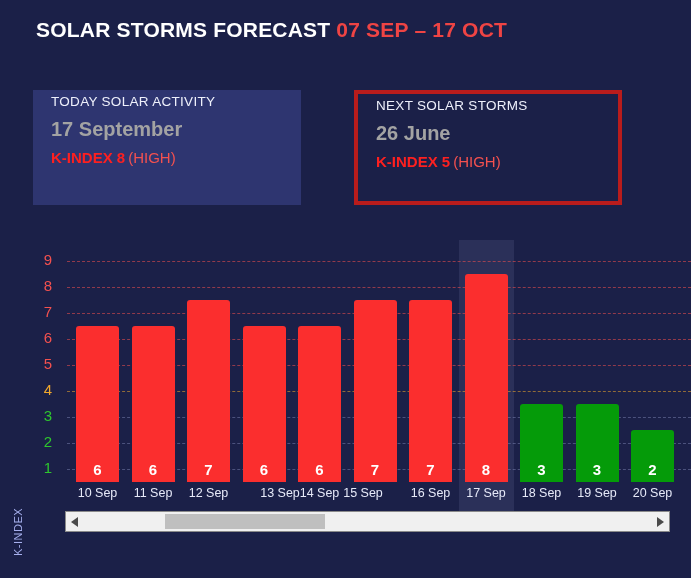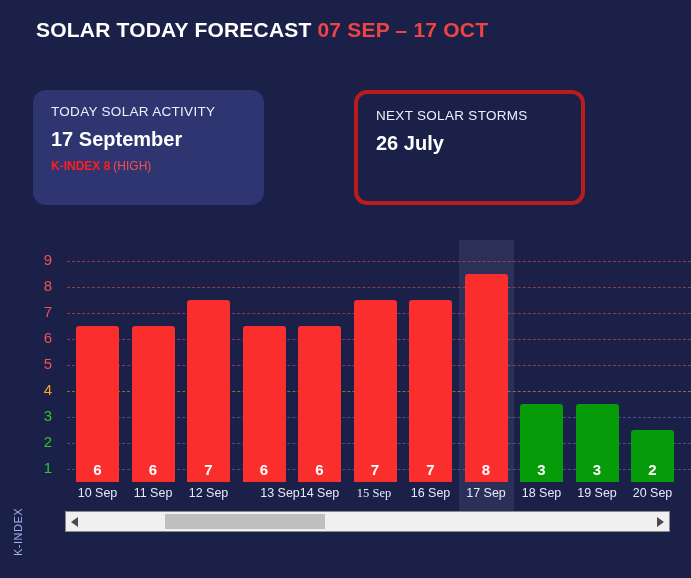--- a/index.html
+++ b/index.html
@@ -25,51 +25,51 @@
     letter-spacing: 0.2px;
     white-space: nowrap;
   }
   #header .title-main { color: #ffffff; }
   #header .title-range { color: #ef4444; margin-left: 6px; }
 
   
   .card {
     position: absolute;
     top: 90px;
-    width: 231px;
+    width: 268px;
     height: 115px;
-    border-radius: 13px;
+    border-radius: 0;
     box-sizing: border-box;
-    padding: 14px 0 0 18px;
+    padding: 4px 0 0 18px;
   }
   #card-today {
     left: 33px;
     background: #2e3570;
   }
   #card-next {
     left: 354px;
     background: transparent;
     border: 4px solid #b91c1c;
   }
   .card-caption {
     color: #eef0fb;
     font-size: 13.5px;
     letter-spacing: 0.3px;
     margin: 0 0 9px 0;
     white-space: nowrap;
   }
   .card-date {
-    color: #ffffff;
+    color: #a3a3a3;
     font-size: 20px;
     font-weight: bold;
     margin: 0 0 8px 0;
     white-space: nowrap;
   }
   .card-kindex {
-    font-size: 12px;
+    font-size: 15px;
     white-space: nowrap;
   }
   .card-kindex .k-strong {
     color: #fd2020;
     font-weight: bold;
   }
   .card-kindex .k-level {
     color: #f4514f;
     font-weight: normal;
     margin-left: 3px;
@@ -207,34 +207,37 @@
     top: 2px;
     width: 166px;
     height: 15px;
     background: #bfbfbf;
   }
 </style>
 </head>
 <body>
 
 <div id="header">
-  <span class="title-main">SOLAR TODAY FORECAST</span><span class="title-range">07 SEP – 17 OCT</span>
+  <span class="title-main">SOLAR STORMS FORECAST</span><span class="title-range">07 SEP – 17 OCT</span>
 </div>
 
 <div class="card" id="card-today">
   <div class="card-caption">TODAY SOLAR ACTIVITY</div>
   <div class="card-date">17 September</div>
   <div class="card-kindex">
     <span class="k-strong">K-INDEX 8</span><span class="k-level">(HIGH)</span>
   </div>
 </div>
 
 <div class="card" id="card-next">
   <div class="card-caption">NEXT SOLAR STORMS</div>
-  <div class="card-date">26 July</div>
+  <div class="card-date">26 June</div>
+  <div class="card-kindex">
+    <span class="k-strong">K-INDEX 5</span><span class="k-level">(HIGH)</span>
+  </div>
 </div>
 
 <div id="chart-area">
 
   <div id="axis-title">K-INDEX</div>
 
   <div id="plot">
     <div id="column-highlight" style="left: 398.5px;"></div>
     <div id="gridlines">
         <div class="grid-row" style="top: 21px;">
@@ -308,21 +311,21 @@
         <div class="bar" style="left: 571px; width: 43px; height: 52px; background: rgb(5, 155, 9);">
           <div class="bar-value">2</div>
         </div>
       </div>
     <div id="xlabels">
         <div class="x-label" style="left: 9.5px;">10 Sep</div>
         <div class="x-label" style="left: 65px;">11 Sep</div>
         <div class="x-label" style="left: 120.5px;">12 Sep</div>
         <div class="x-label" style="left: 192px;">13 Sep</div>
         <div class="x-label" style="left: 231.5px;">14 Sep</div>
-        <div class="x-label" style="left: 286px; font-family: Liberation Serif, serif;">15 Sep</div>
+        <div class="x-label" style="left: 275px;">15 Sep</div>
         <div class="x-label" style="left: 342.5px;">16 Sep</div>
         <div class="x-label" style="left: 398px;">17 Sep</div>
         <div class="x-label" style="left: 453.5px;">18 Sep</div>
         <div class="x-label" style="left: 509px;">19 Sep</div>
         <div class="x-label" style="left: 564.5px;">20 Sep</div>
       </div>
   </div>
 </div>
 
 <div id="scrollbar">

